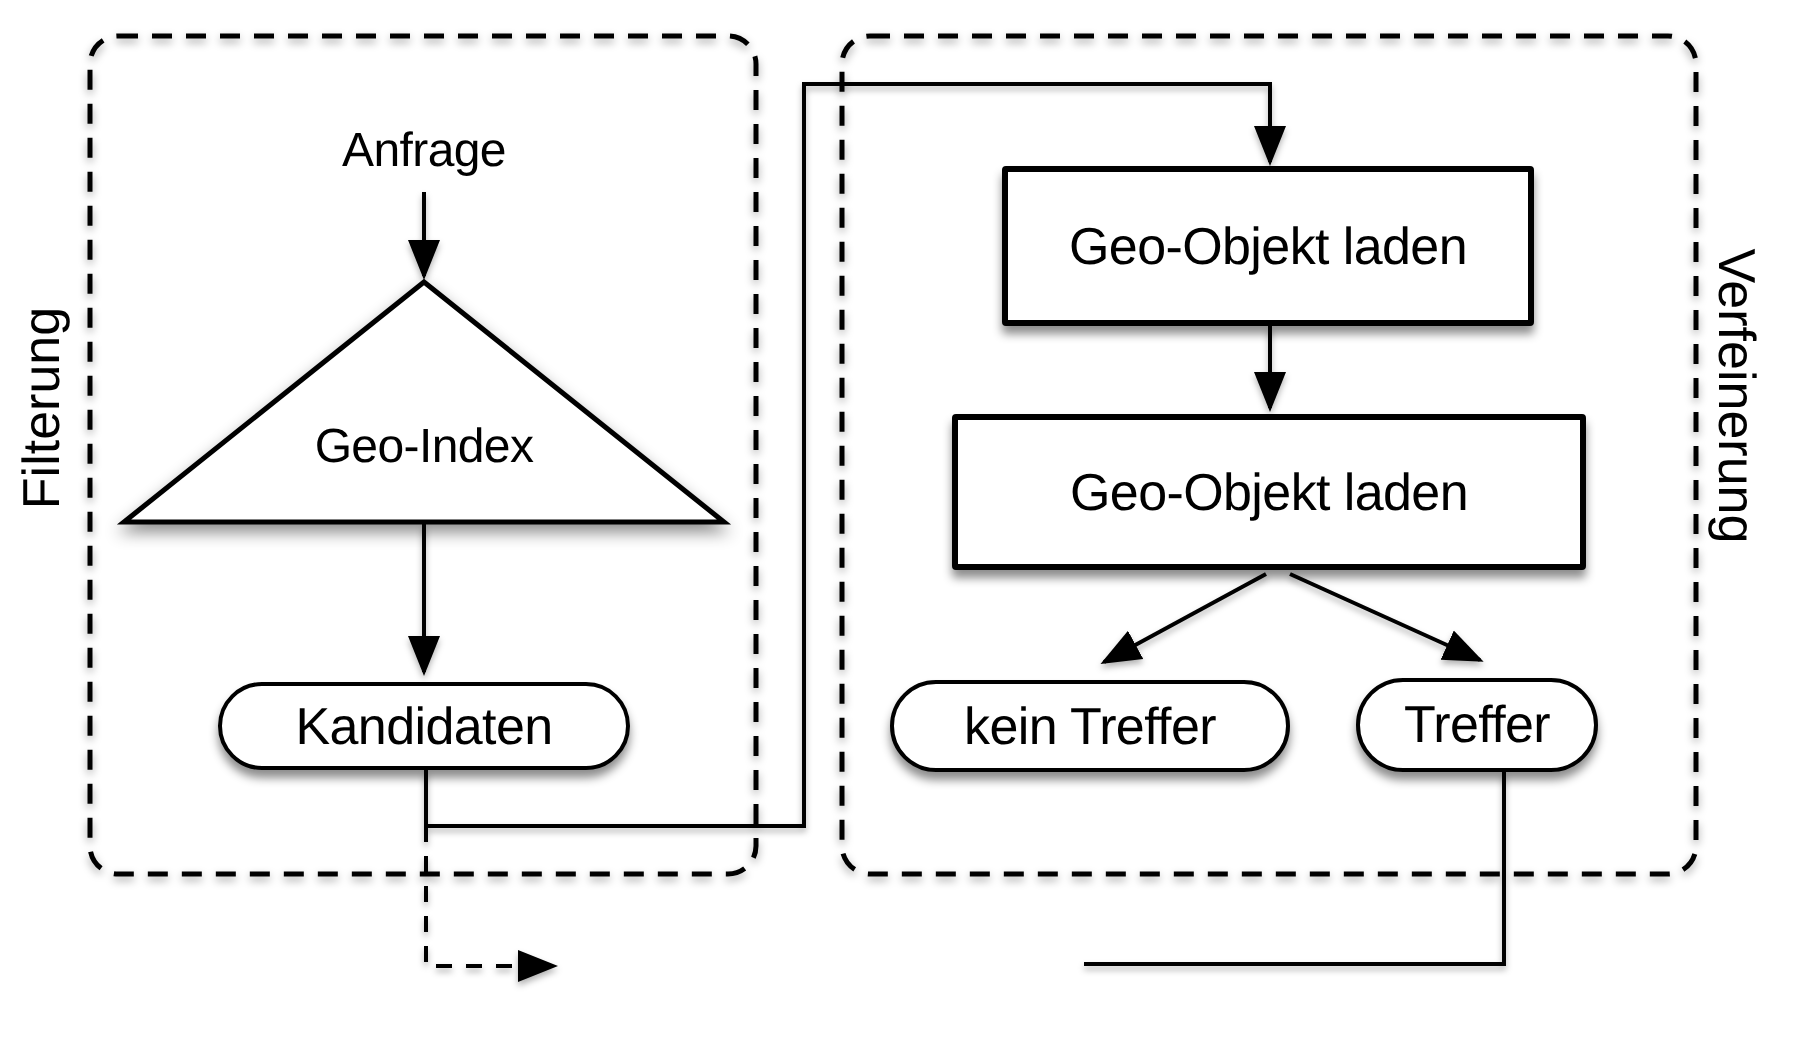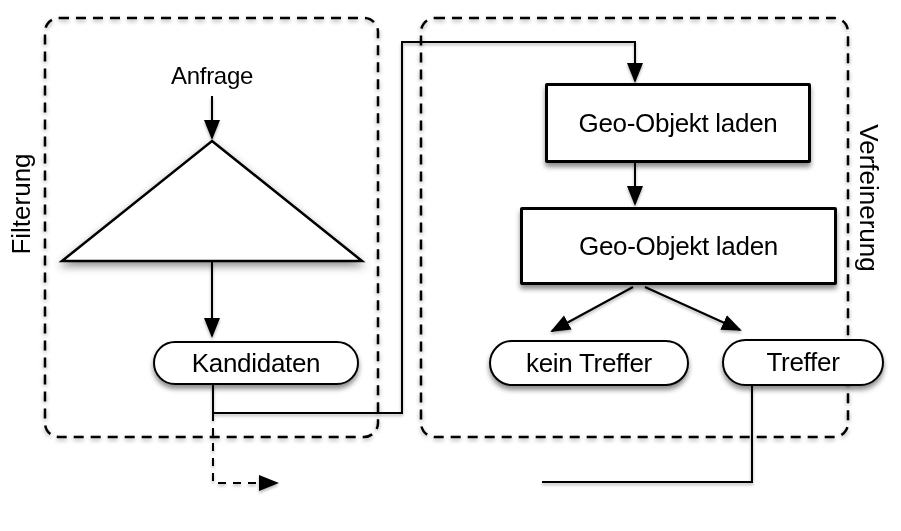--- a/index.html
+++ b/index.html
@@ -37,21 +37,20 @@
     box-sizing: border-box;
     background: #ffffff;
     border: 2.5px solid #000;
     display: flex;
     align-items: center;
     justify-content: center;
     font-size: 26px;
     letter-spacing: -0.3px;
     white-space: nowrap;
     box-shadow: 0 4px 5px rgba(0,0,0,0.45);
-    margin-left: 44px;
   }
   .rect-node {
     border-width: 3px;
     border-radius: 2px;
   }
   .oval-node {
     border-radius: 999px;
   }
   .free-label {
     position: absolute;
@@ -104,31 +103,32 @@
     <g class="triangle-g">
       <polygon points="212,141 362,261 62,261" fill="#ffffff" stroke="#000" stroke-width="2.5"></polygon>
     </g>
   </svg>
 
   <div class="side-label left" style="left:21px; top:204px;">Filterung</div>
   <div class="side-label right" style="left:868px; top:198px;">Verfeinerung</div>
 
   <div class="free-label" style="left:212px; top:76px;">Anfrage</div>
 
+  <div class="free-label" style="left:212px; top:224px;">Geo-Index</div>
 
   <div class="node rect-node" style="left:501px; top:83px; width:266px; height:80px;">
     <span>Geo-Objekt laden</span>
   </div>
   <div class="node rect-node" style="left:476px; top:207px; width:317px; height:78px;">
     <span>Geo-Objekt laden</span>
   </div>
 
   <div class="node oval-node" style="left:109px; top:341px; width:206px; height:44px;">
     <span>Kandidaten</span>
   </div>
   <div class="node oval-node" style="left:445px; top:340px; width:200px; height:46px;">
     <span>kein Treffer</span>
   </div>
-  <div class="node oval-node" style="left:678px; top:339px; width:162px; height:47px;">
+  <div class="node oval-node" style="left:678px; top:339px; width:121px; height:47px;">
     <span>Treffer</span>
   </div>
 
 </div>
 
 </body></html>

